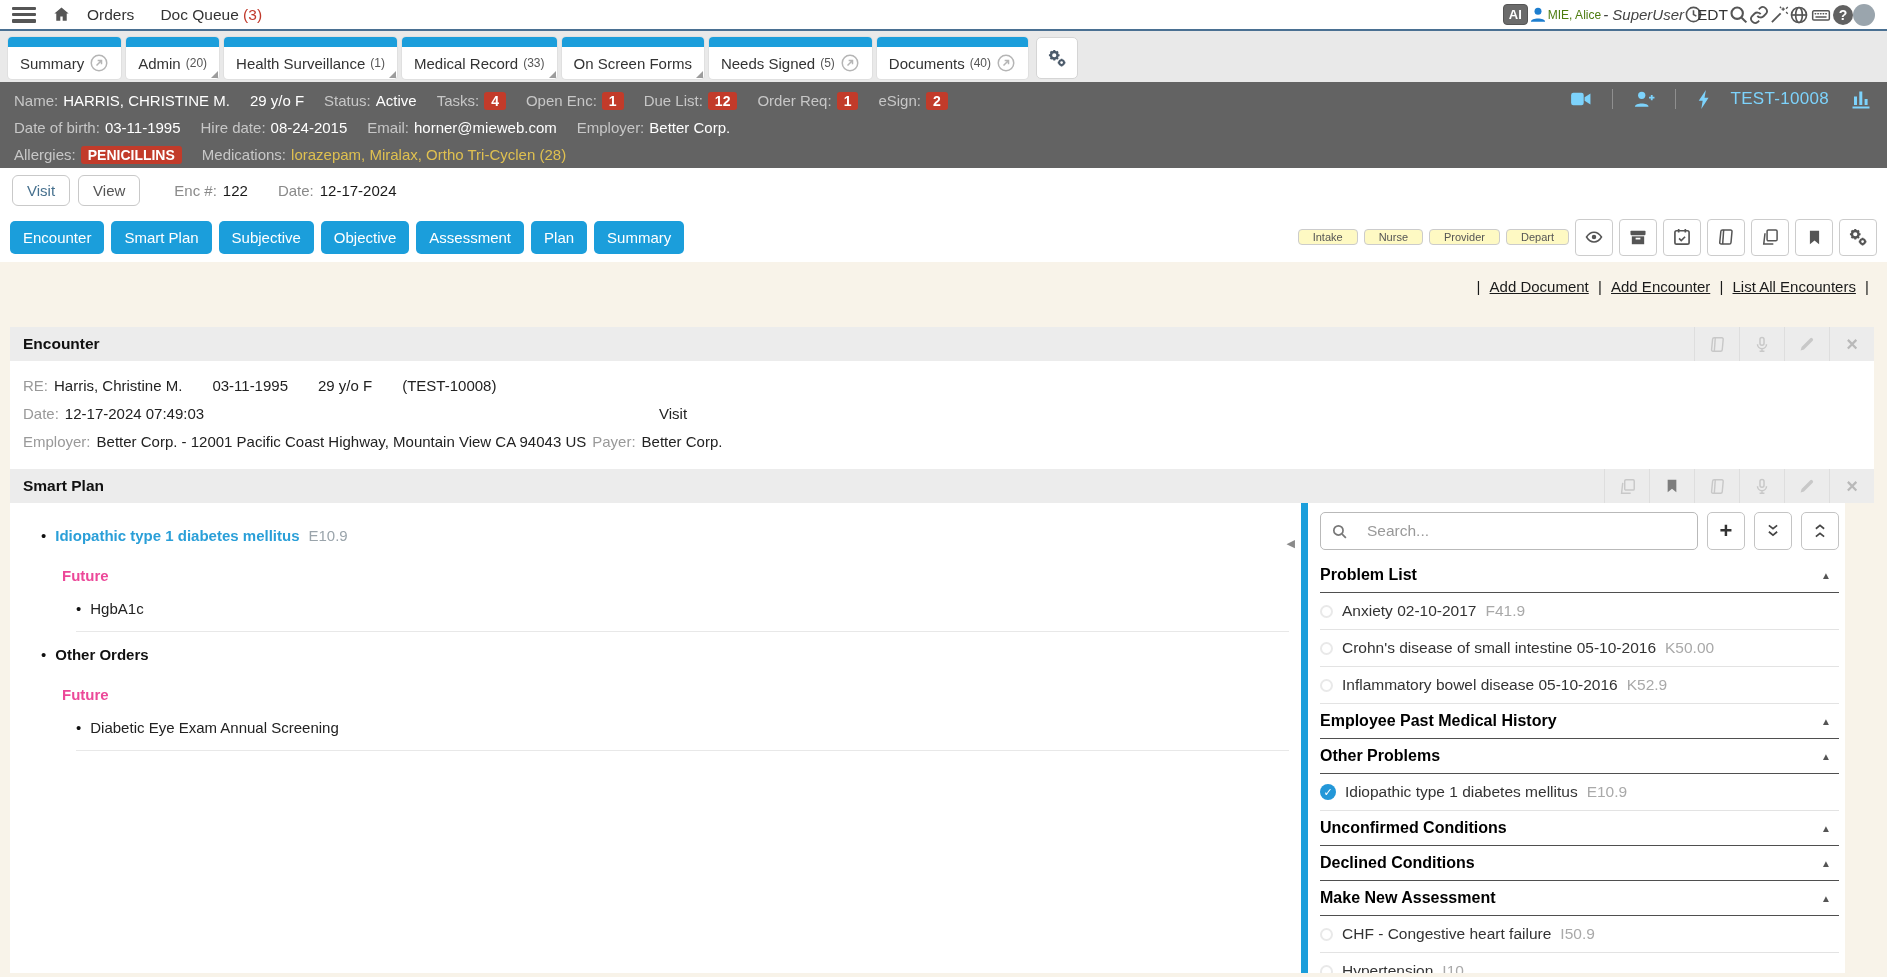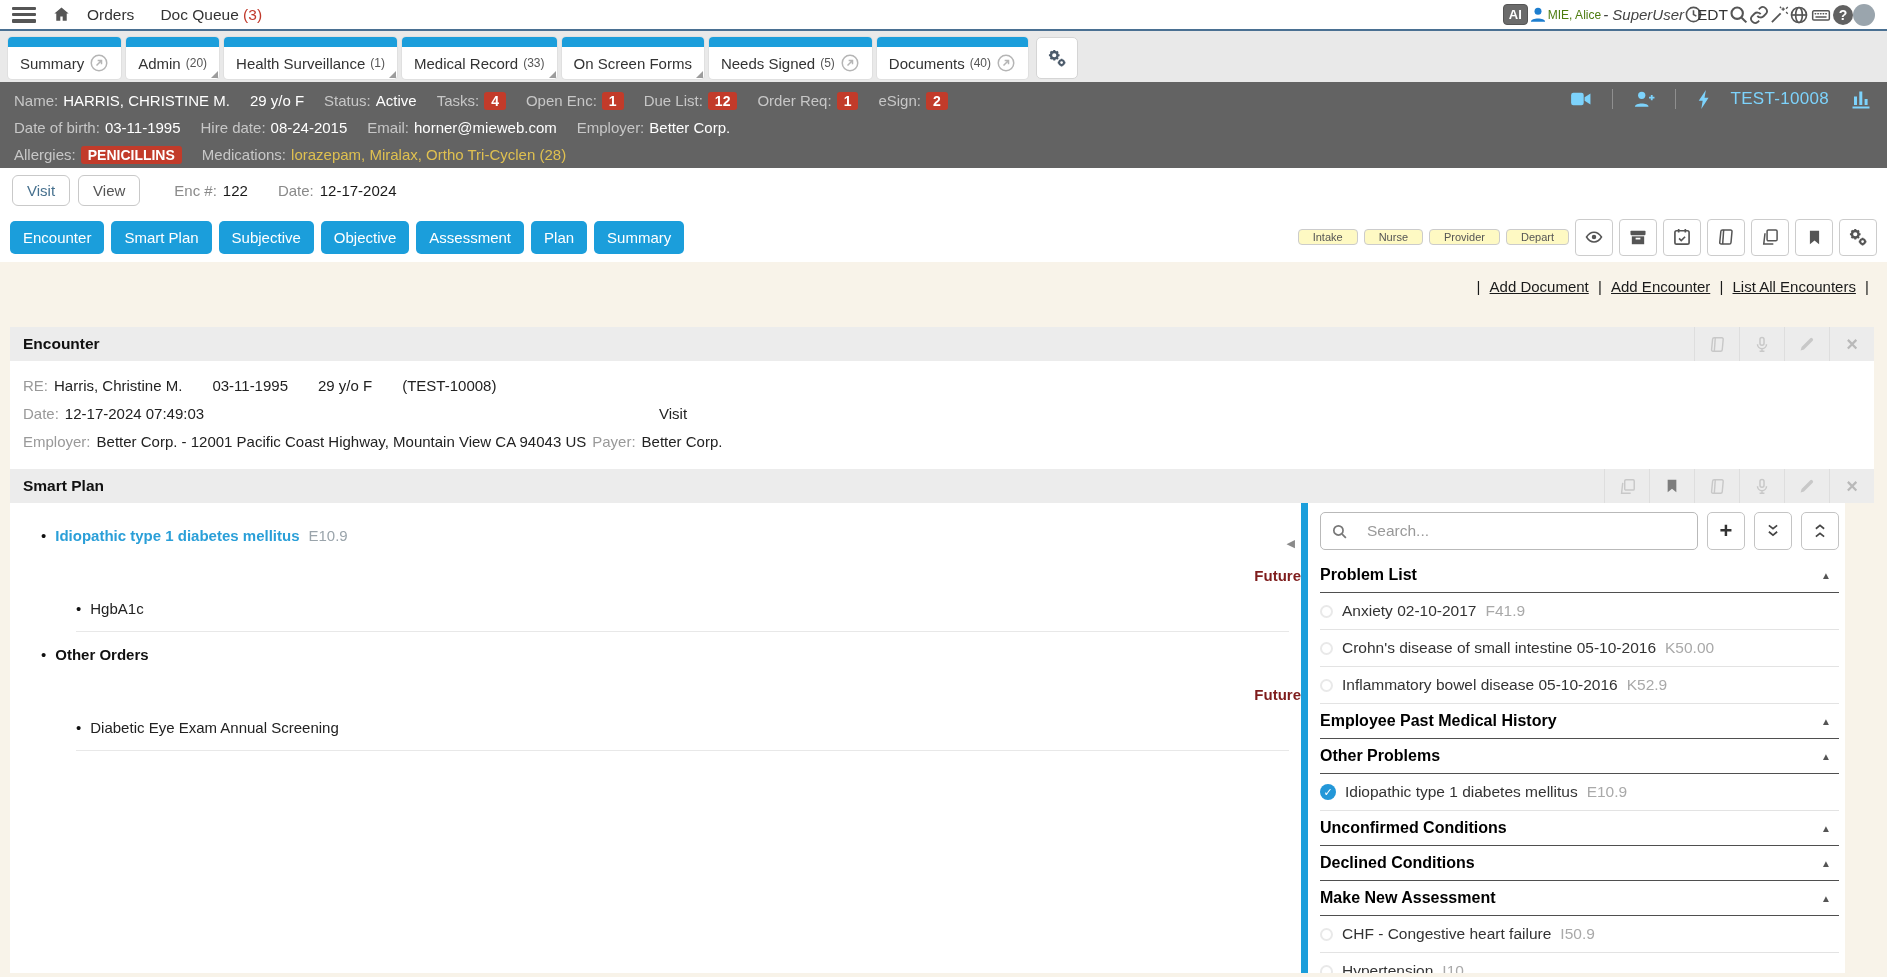--- a/index.html
+++ b/index.html
@@ -83,21 +83,21 @@
   .visit-mid { position:absolute; left:636px; color:#222; }
 
   
   .sp-body { display:flex; height:478px; }
   .sp-left { flex:1; padding:24px 0 0 31px; position:relative; font-size:15px; }
   .sp-collapse { position:absolute; right:6px; top:34px; color:#8a8a8a; font-size:11px; cursor:pointer; }
   .sp-row { display:flex; align-items:center; gap:9px; }
   .bullet { color:#111; font-size:15px; }
   .sp-link { color:#2a9fd8; font-weight:bold; cursor:pointer; }
   .sp-code { color:#9aa4ab; }
-  .sp-status { color:#7f1d1d; font-weight:bold; margin:23px 0 0 21px;text-align:right; }
+  .sp-status { color:#ec4899; font-weight:bold; margin:23px 0 0 21px; }
   .sp-sub { margin:16px 0 0 35px; }
   .sp-div { border-bottom:1px solid #e8e8e8; margin:14px 12px 14px 35px; }
   .sp-bold { font-weight:bold; color:#111; }
 
   .sp-bar { width:7px; background:#1b9edb; flex:none; }
   .panel { width:537px; flex:none; padding:9px 6px 0 12px; overflow:hidden; }
   .gutter { width:29px; flex:none; background:#f8f3e9; }
 
   .panel-toolbar { display:flex; gap:9px; margin-bottom:8px; }
   .search-box { flex:1; height:38px; border:1px solid #b9b9b9; border-radius:5px; display:flex; align-items:center; padding:0 10px; gap:19px; color:#777; background:#fff; }

